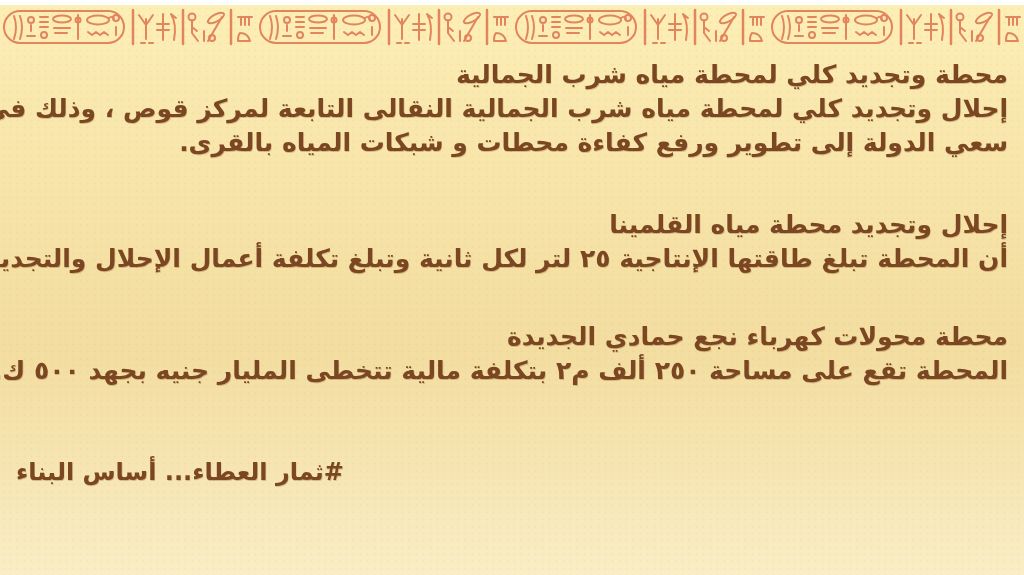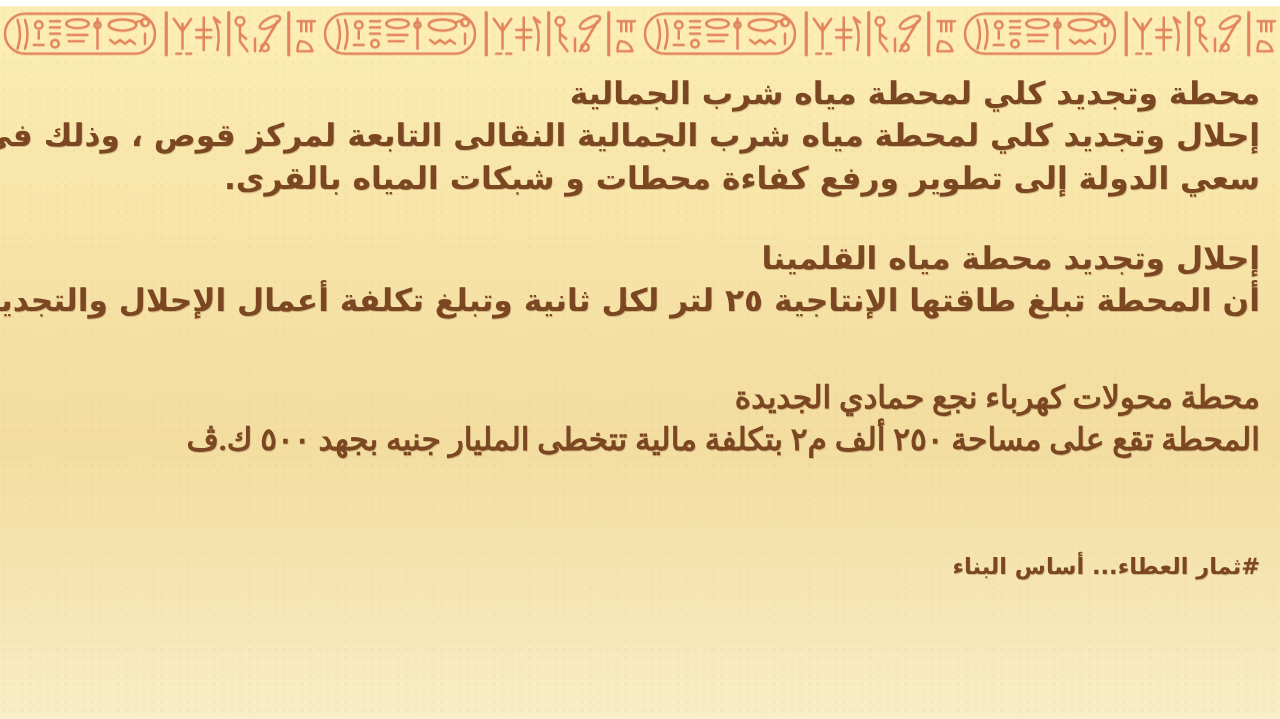--- a/index.html
+++ b/index.html
@@ -31,26 +31,26 @@
     font-weight: bold;
   }
   .para { margin: 0; }
   .para .line {
     font-size: 25px;
     line-height: 34px;
     white-space: nowrap;
     text-shadow: 0.6px 0.8px 0.5px rgba(110,60,20,0.25);
   }
   .p1 { margin-top: 9px; }
-  .p2 { margin-top: 30px; }
-  .p3 { margin-top: 44px; font-family: Liberation Serif, serif; }
+  .p2 { margin-top: 48px; }
+  .p3 { margin-top: 44px; }
   .hashtag {
     margin-top: 66px;
-    text-align: right;
-    font-size: 18px;
+    text-align: left;
+    font-size: 24px;
     line-height: 36px;
     text-shadow: 0.6px 0.8px 0.5px rgba(110,60,20,0.25);
   }
 </style>
 </head>
 <body>
 
 <div class="page">
 
   <svg class="hiero-band" width="1024" height="44" viewBox="0 0 1024 44" aria-hidden="true">

